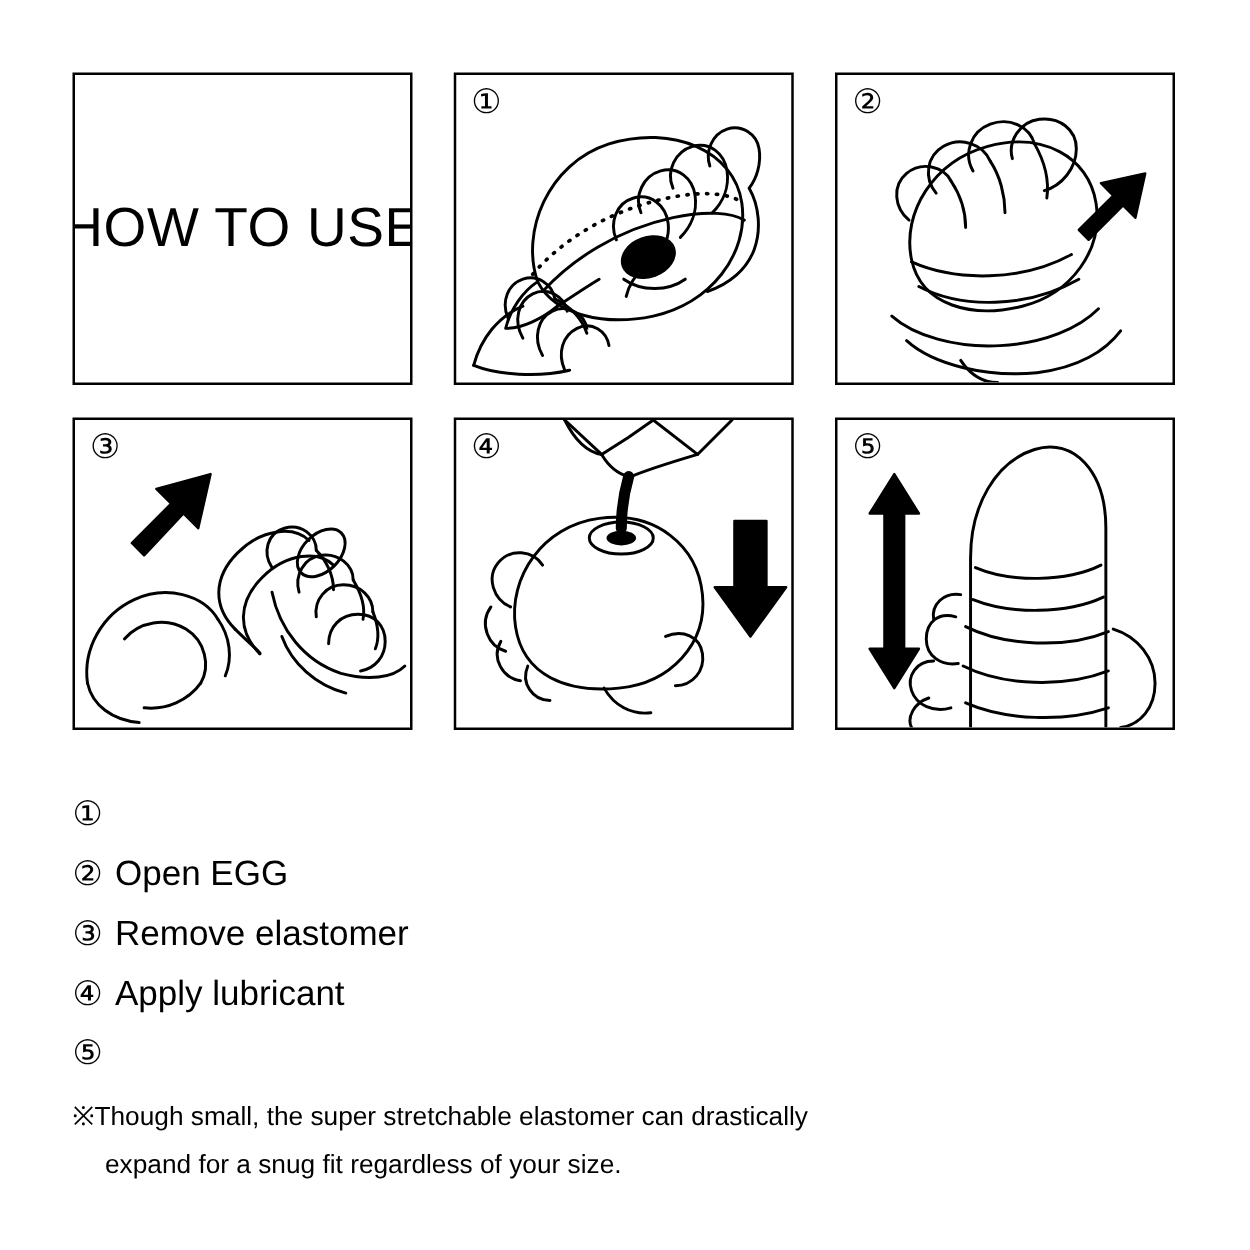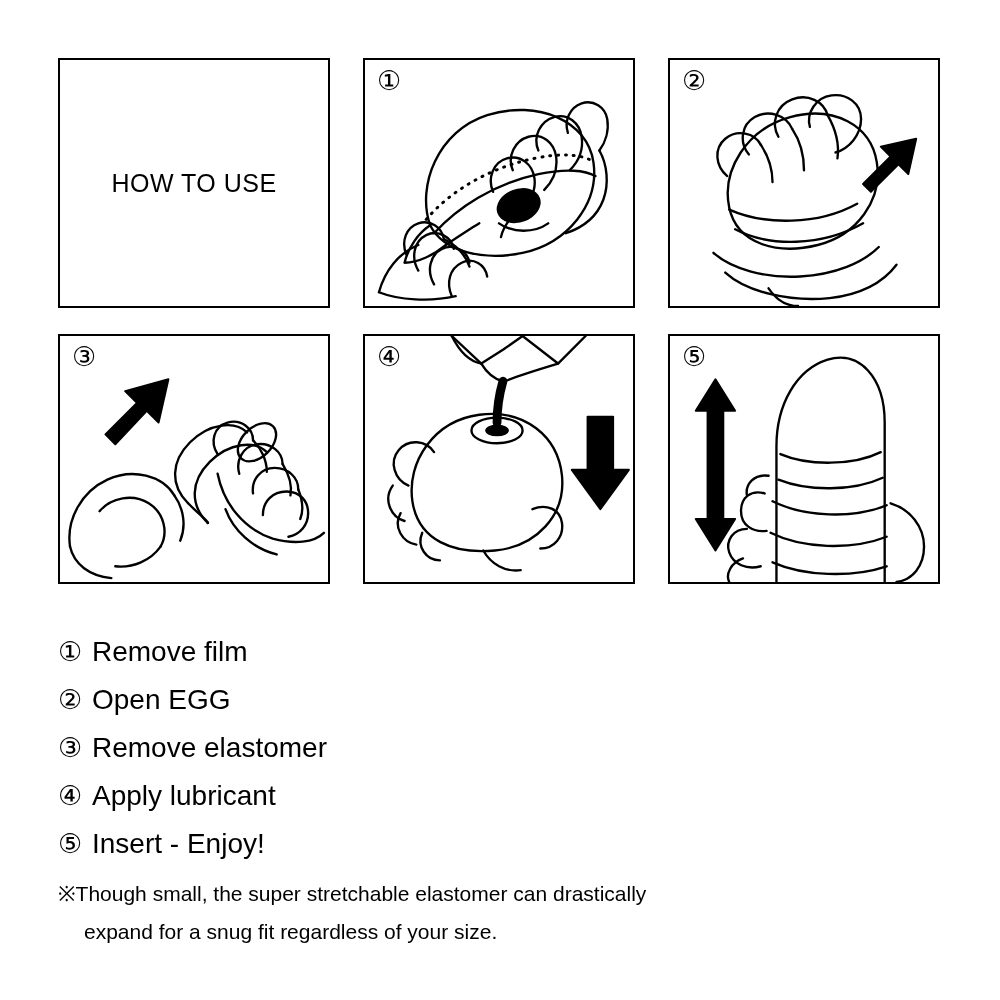--- a/index.html
+++ b/index.html
@@ -52,21 +52,21 @@
     line-height: 1;
     z-index: 5;
   }
 
   .title-panel {
     display: flex;
     align-items: center;
     justify-content: center;
   }
   .title-text {
-    font-size: 25px;
+    font-size: 44px;
     letter-spacing: 0.5px;
     white-space: nowrap;
   }
 
   .art {
     position: absolute;
     left: 0; top: 0;
     width: 100%;
     height: 100%;
   }
@@ -257,37 +257,35 @@
           <path d="M46 44 L66 76 L54 76 L54 186 L66 186 L46 218 L26 186 L38 186 L38 76 L26 76 Z" fill="#000" stroke="#000" stroke-width="2"></path>
         </g>
       </svg>
     </div>
 
   </div>
 
   <div class="legend">
     <div class="legend-item">
       <span class="legend-mark">①</span>
-      <span class="legend-label">Remove film</span>
     </div>
     <div class="legend-item">
       <span class="legend-mark">②</span>
       <span class="legend-label">Open EGG</span>
     </div>
     <div class="legend-item">
       <span class="legend-mark">③</span>
       <span class="legend-label">Remove elastomer</span>
     </div>
     <div class="legend-item">
       <span class="legend-mark">④</span>
       <span class="legend-label">Apply lubricant</span>
     </div>
     <div class="legend-item">
       <span class="legend-mark">⑤</span>
-      <span class="legend-label">Insert - Enjoy!</span>
     </div>
   </div>
 
   <div class="note">
     <div>※Though small, the super stretchable elastomer can drastically</div>
     <div class="note-line2">expand for a snug fit regardless of your size.</div>
   </div>
 
 </div>
 

